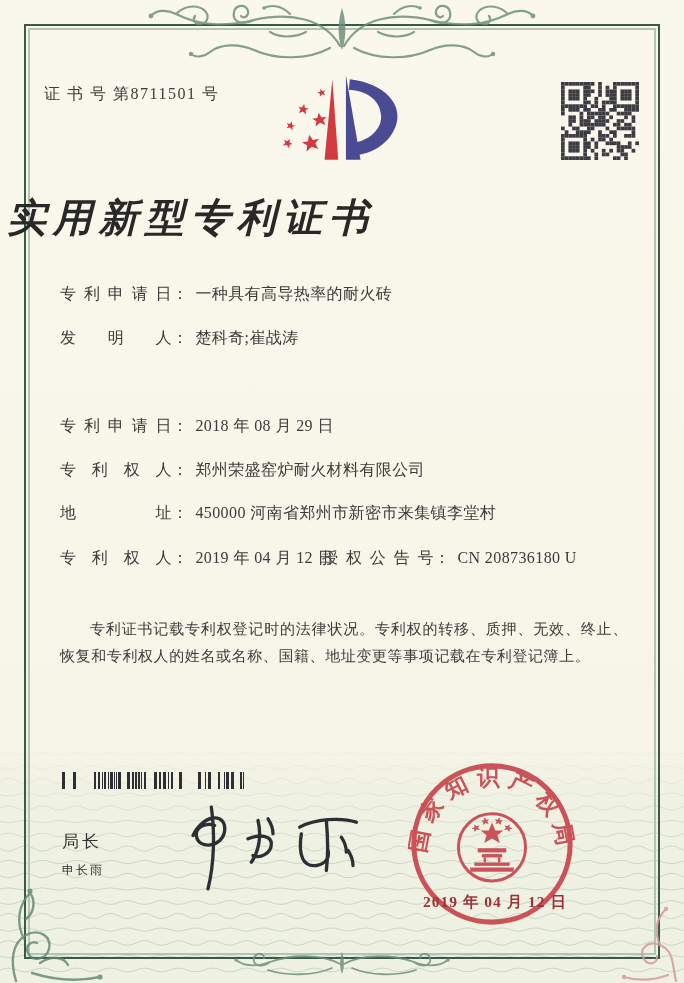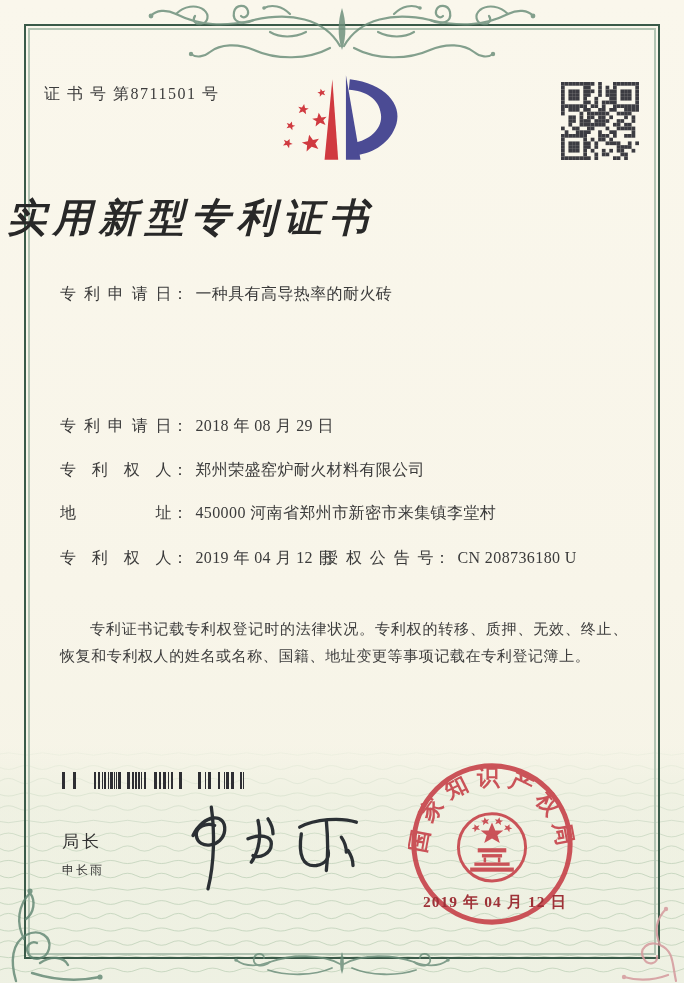--- a/index.html
+++ b/index.html
@@ -399,20 +399,23 @@
         <rect x="60" y="80" width="4" height="4"></rect>
         <rect x="68" y="80" width="4" height="4"></rect>
       </g>
     </svg>
 
   <div class="title">实用新型专利证书</div>
 
   <div class="frow" style="top:284px">
     <span class="lab">专利申请日</span><span>：</span><span class="val">一种具有高导热率的耐火砖</span>
   </div>
+  <div class="frow" style="top:328px">
+    <span class="lab">发明人</span><span>：</span><span class="val">楚科奇;崔战涛</span>
+  </div>
   <div class="frow" style="top:416px">
     <span class="lab">专利申请日</span><span>：</span><span class="val">2018 年 08 月 29 日</span>
   </div>
   <div class="frow" style="top:460px">
     <span class="lab">专利权人</span><span>：</span><span class="val">郑州荣盛窑炉耐火材料有限公司</span>
   </div>
   <div class="frow" style="top:503px">
     <span class="lab">地址</span><span>：</span><span class="val">450000 河南省郑州市新密市来集镇李堂村</span>
   </div>
   <div class="frow" style="top:548px">

